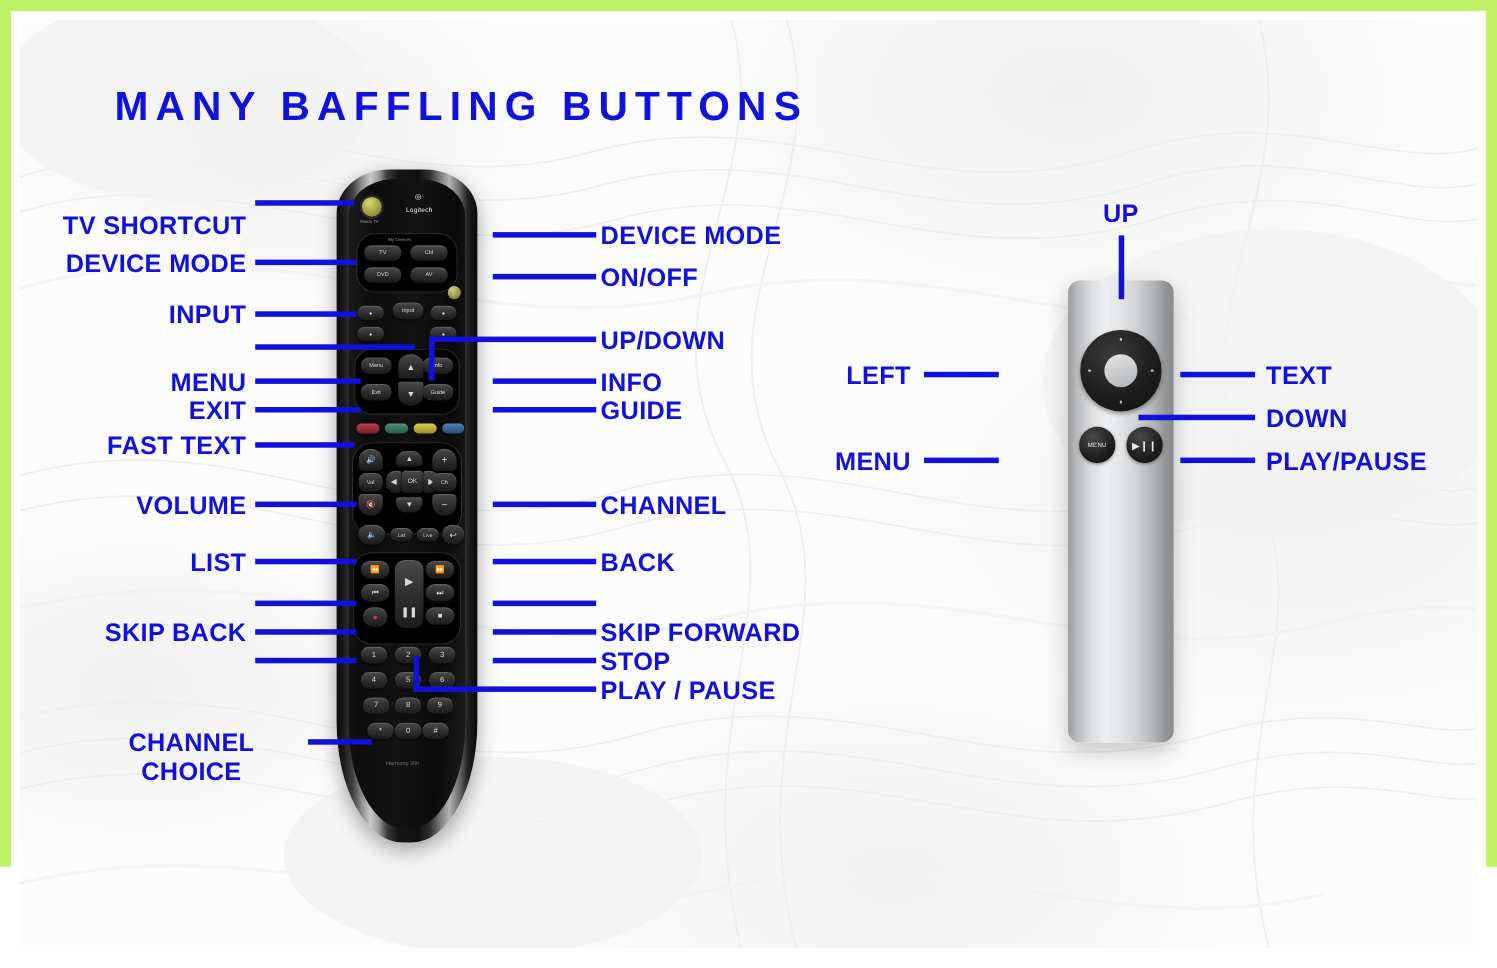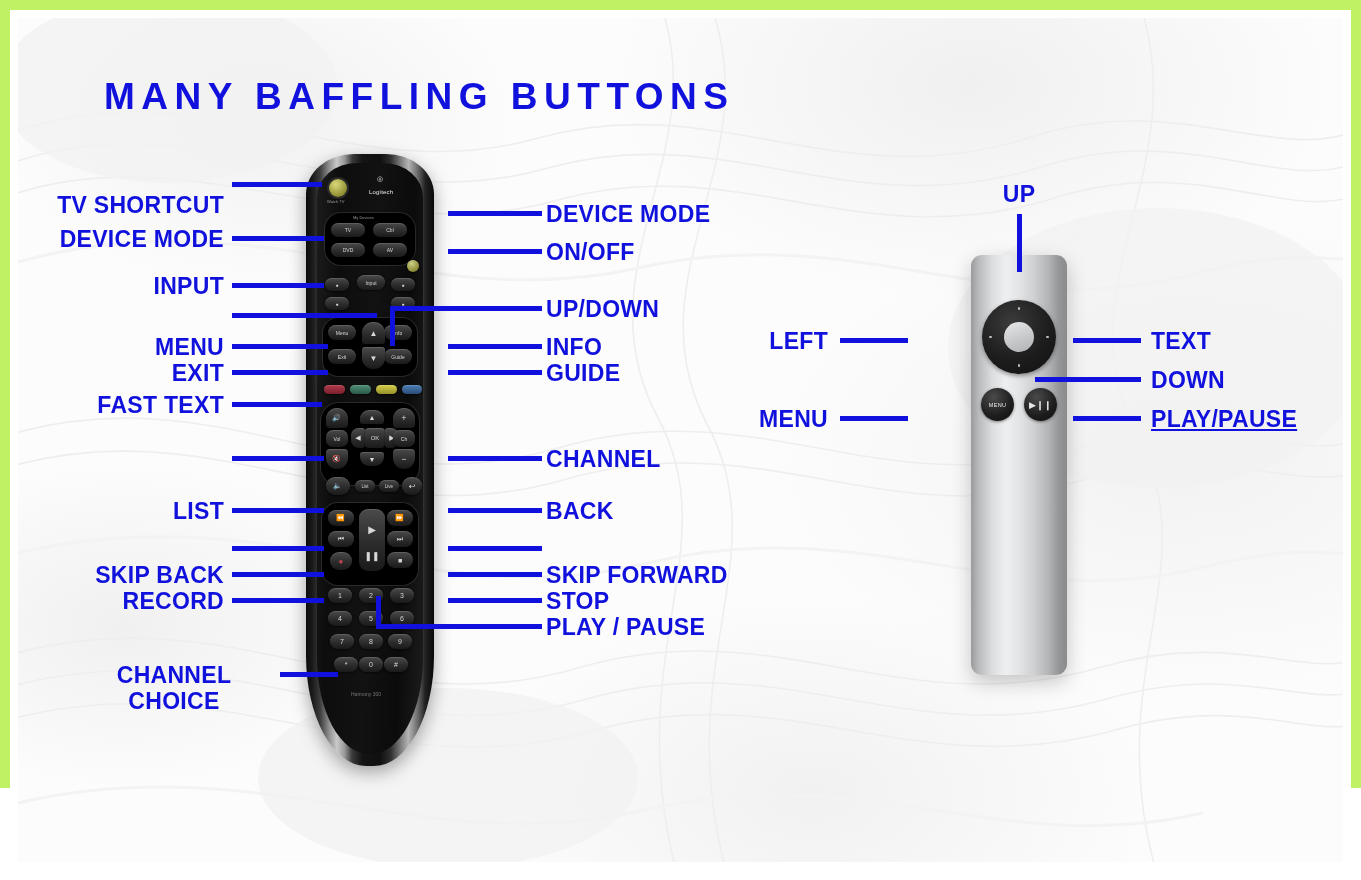--- a/index.html
+++ b/index.html
@@ -338,31 +338,31 @@
 
     <div class="lbl r" style="left:0px; top:316px; width:206px;">MENU</div>
     <div class="lead" style="left:214px; top:326px; width:96px;"></div>
 
     <div class="lbl r" style="left:0px; top:342px; width:206px;">EXIT</div>
     <div class="lead" style="left:214px; top:352px; width:96px;"></div>
 
     <div class="lbl r" style="left:0px; top:374px; width:206px;">FAST TEXT</div>
     <div class="lead" style="left:214px; top:384px; width:90px;"></div>
 
+    <div class="lbl r" style="left:0px; top:428px; width:206px;">VOLUME</div>
     <div class="lead" style="left:214px; top:438px; width:92px;"></div>
 
     <div class="lbl r" style="left:0px; top:480px; width:206px;">LIST</div>
     <div class="lead" style="left:214px; top:490px; width:92px;"></div>
 
     <div class="lead" style="left:214px; top:528px; width:92px;"></div>
 
     <div class="lbl r" style="left:0px; top:544px; width:206px;">SKIP BACK</div>
     <div class="lead" style="left:214px; top:554px; width:92px;"></div>
 
-    <div class="lbl r" style="left:0px; top:570px; width:206px;">RECORD</div>
     <div class="lead" style="left:214px; top:580px; width:92px;"></div>
 
     <div class="lbl c" style="left:60px; top:644px; width:192px;">
       <div>CHANNEL</div>
       <div>CHOICE</div>
     </div>
     <div class="lead" style="left:262px; top:654px; width:58px;"></div>
 
     <div class="lead" style="left:430px; top:193px; width:94px;"></div>
     <div class="lbl l" style="left:528px; top:183px;">DEVICE MODE</div>
@@ -407,16 +407,16 @@
     <div class="lead" style="left:1055px; top:320px; width:68px;"></div>
     <div class="lbl l" style="left:1133px; top:310px;">TEXT</div>
 
     <div class="lead" style="left:1017px; top:359px; width:106px;"></div>
     <div class="lbl l" style="left:1133px; top:349px;">DOWN</div>
 
     <div class="lbl r" style="left:722px; top:388px; width:88px;">MENU</div>
     <div class="lead" style="left:822px; top:398px; width:68px;"></div>
 
     <div class="lead" style="left:1055px; top:398px; width:68px;"></div>
-    <div class="lbl l" style="left:1133px; top:388px;text-decoration:underline;">PLAY/PAUSE</div>
+    <div class="lbl l" style="left:1133px; top:388px;">PLAY/PAUSE</div>
 
   </div>
 </div>
 
 </body></html>

